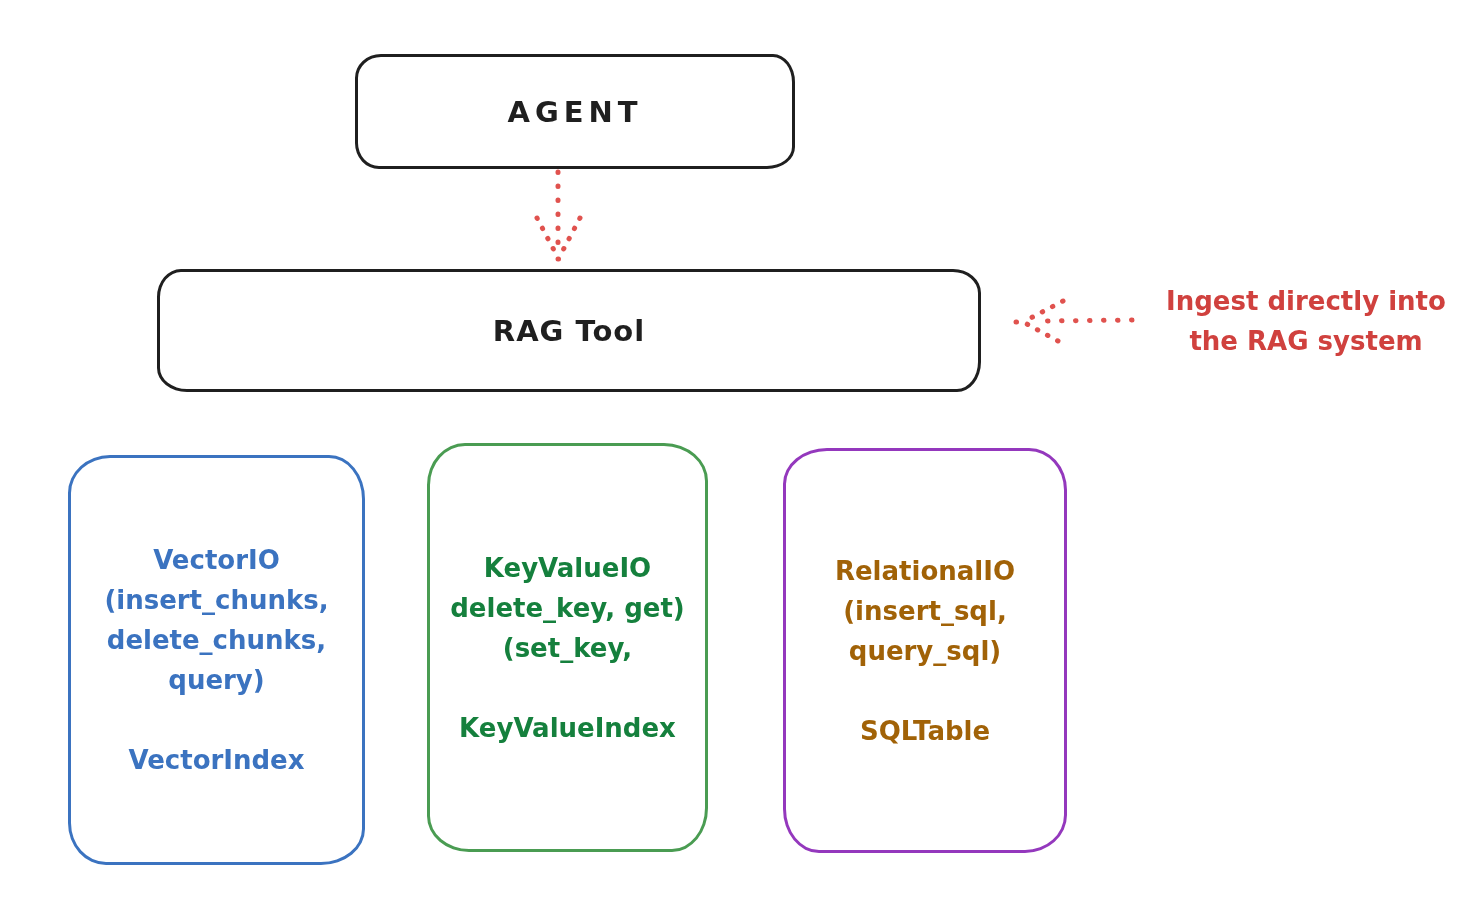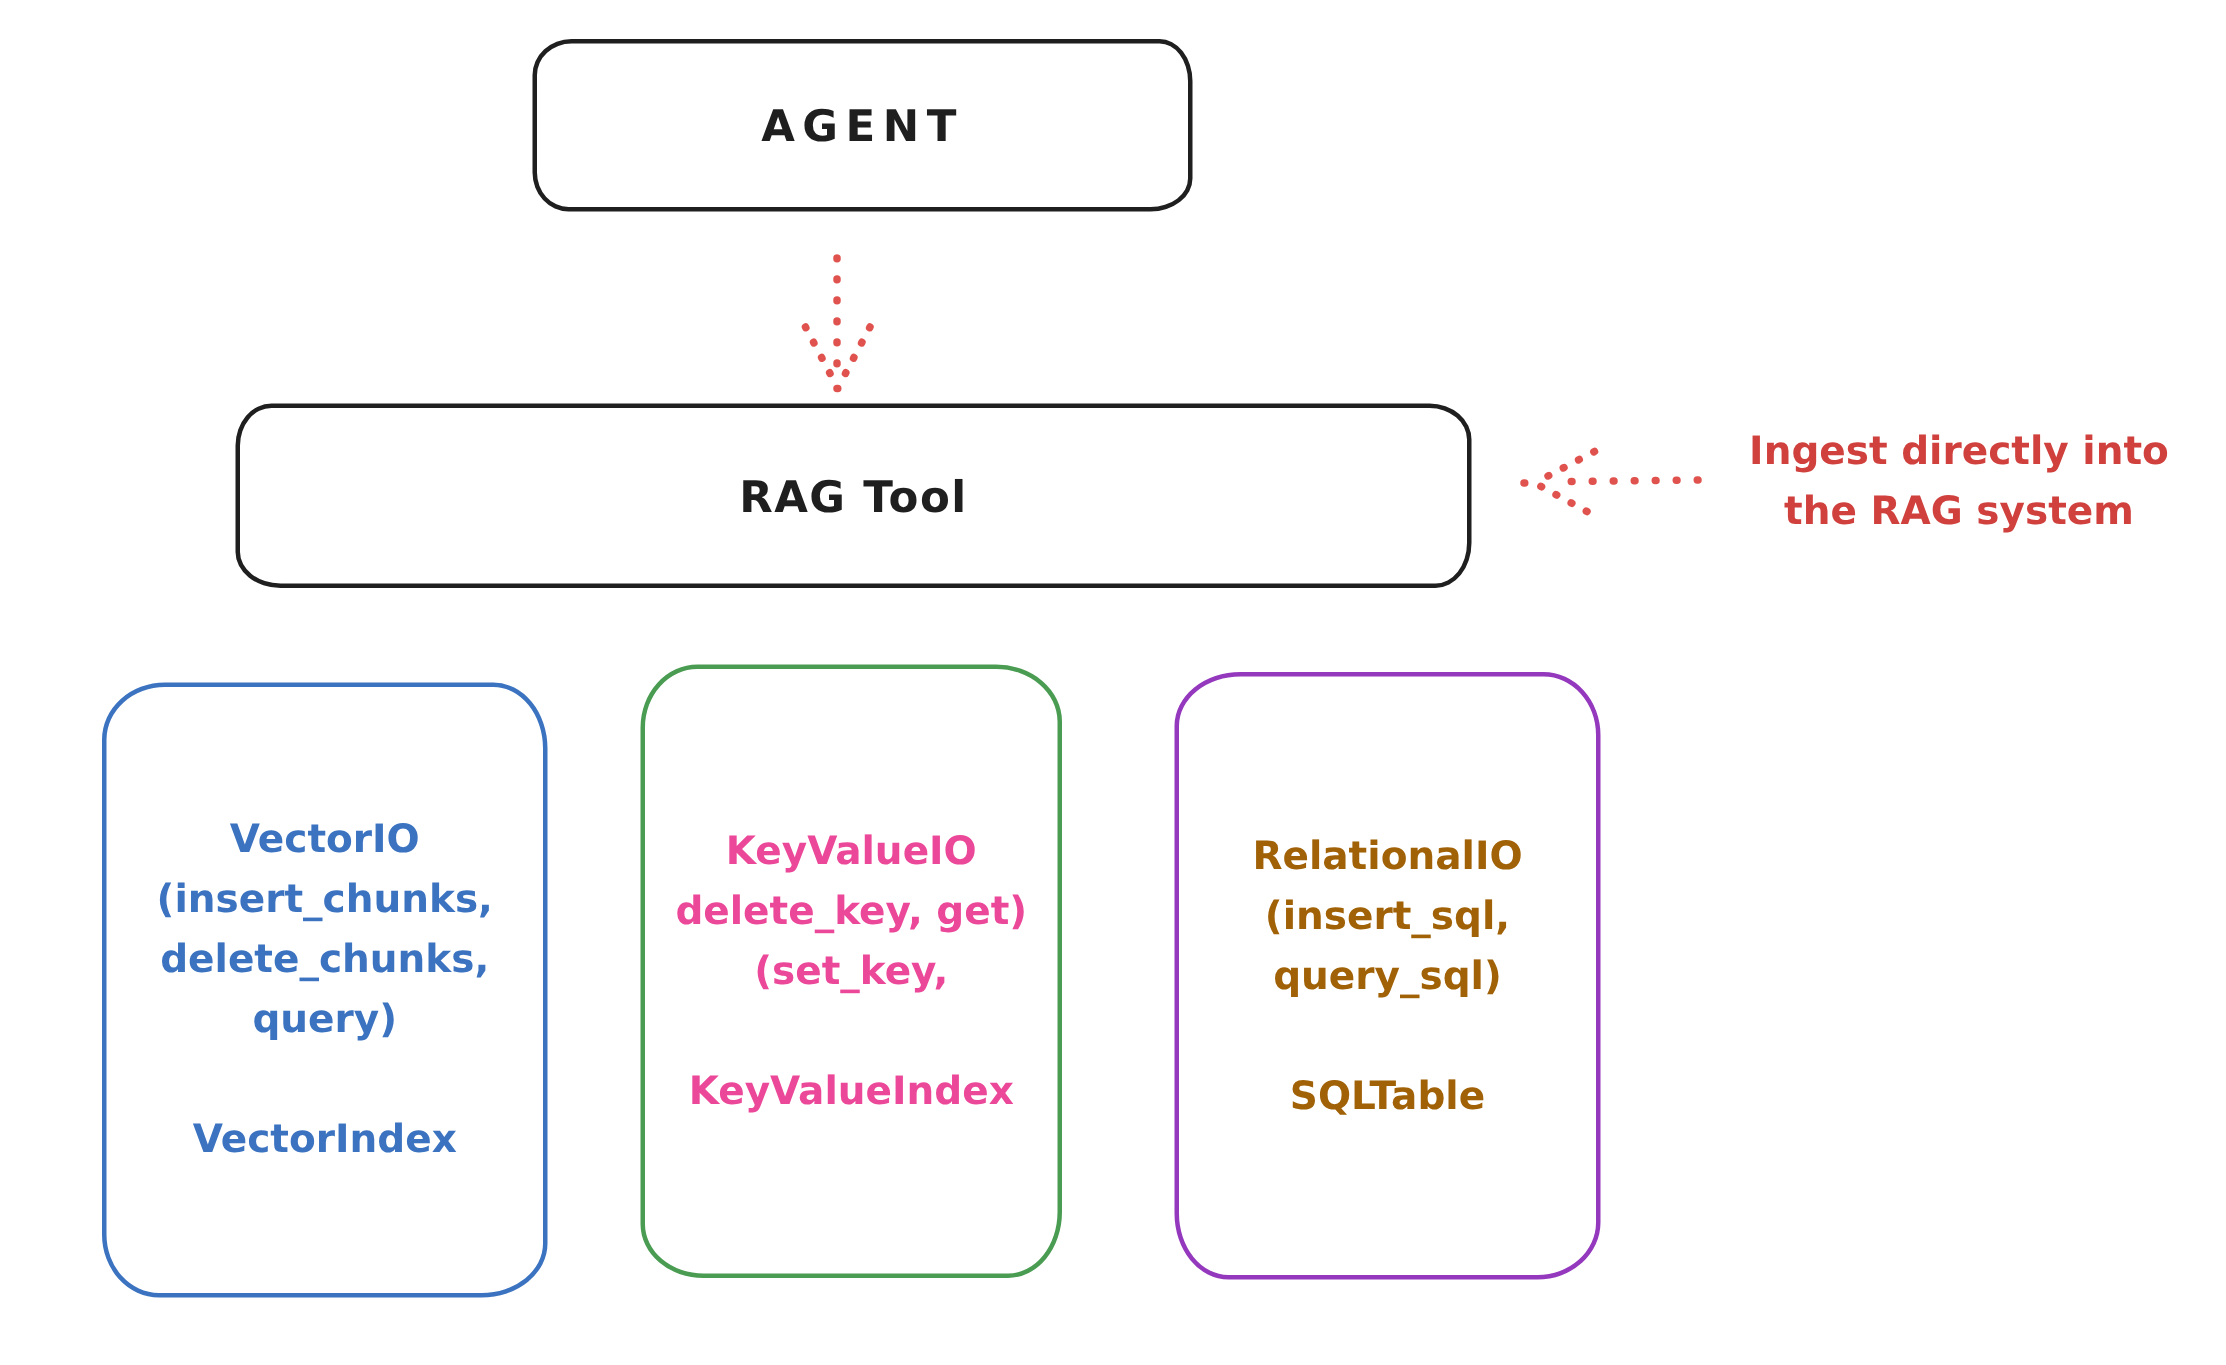--- a/index.html
+++ b/index.html
@@ -20,21 +20,21 @@
     box-sizing: border-box;
     background: #ffffff;
     display: flex;
     flex-direction: column;
     align-items: center;
     justify-content: center;
     text-align: center;
   }
   
   .node-agent {
-    left: 355px; top: 26px; width: 440px; height: 115px;
+    left: 355px; top: 54px; width: 440px; height: 115px;
     border: 3.5px solid #1f1f1f;
     border-radius: 26px 22px 28px 24px / 24px 28px 22px 26px;
     color: #1f1f1f;
     font-size: 29px; font-weight: bold; letter-spacing: 5px;
   }
   .node-rag-tool {
     left: 157px; top: 269px; width: 824px; height: 123px;
     border: 3.5px solid #1f1f1f;
     border-radius: 24px 28px 24px 30px / 28px 24px 30px 24px;
     color: #1f1f1f;
@@ -49,21 +49,21 @@
     line-height: 40px;
     justify-content: center;
   }
   .node-vector-io {
     left: 68px; top: 455px; width: 297px; height: 410px;
     border-color: #3b73c0; color: #3b73c0;
     border-radius: 42px 36px 44px 38px / 38px 44px 36px 42px;
   }
   .node-key-value-io {
     left: 427px; top: 443px; width: 281px; height: 409px;
-    border-color: #4a9c52; color: #ec4899;
+    border-color: #4a9c52; color: #15803d;
     border-radius: 38px 44px 36px 42px / 42px 38px 44px 36px;
   }
   .node-relational-io {
     left: 783px; top: 448px; width: 284px; height: 405px;
     border-color: #9438bd; color: #a16207;
     border-radius: 44px 38px 42px 36px / 36px 42px 38px 44px;
   }
   .index-label {
     margin-top: 40px;
   }

